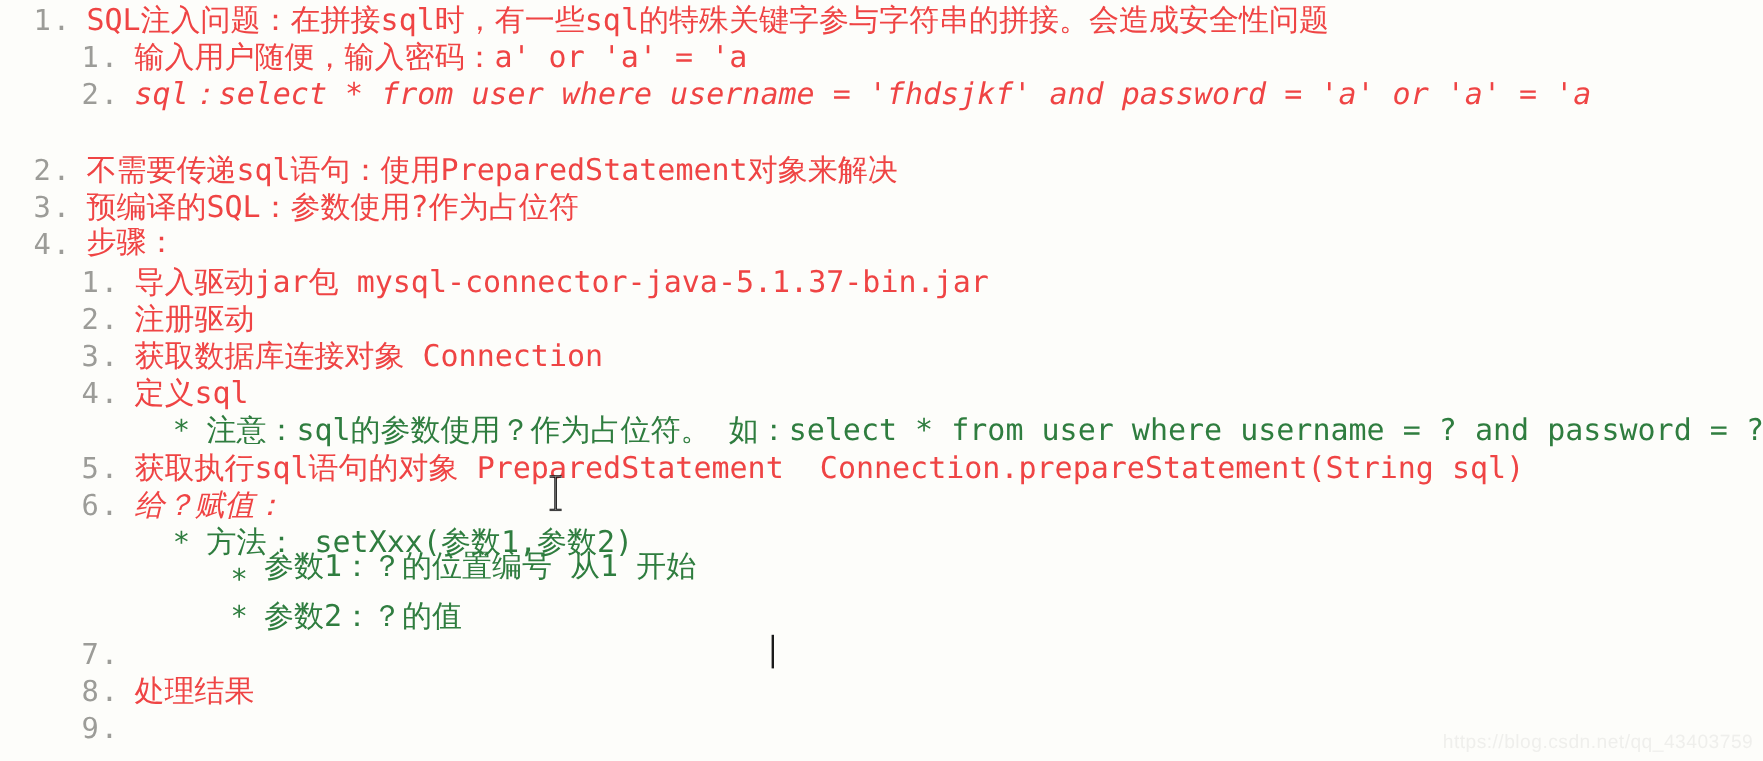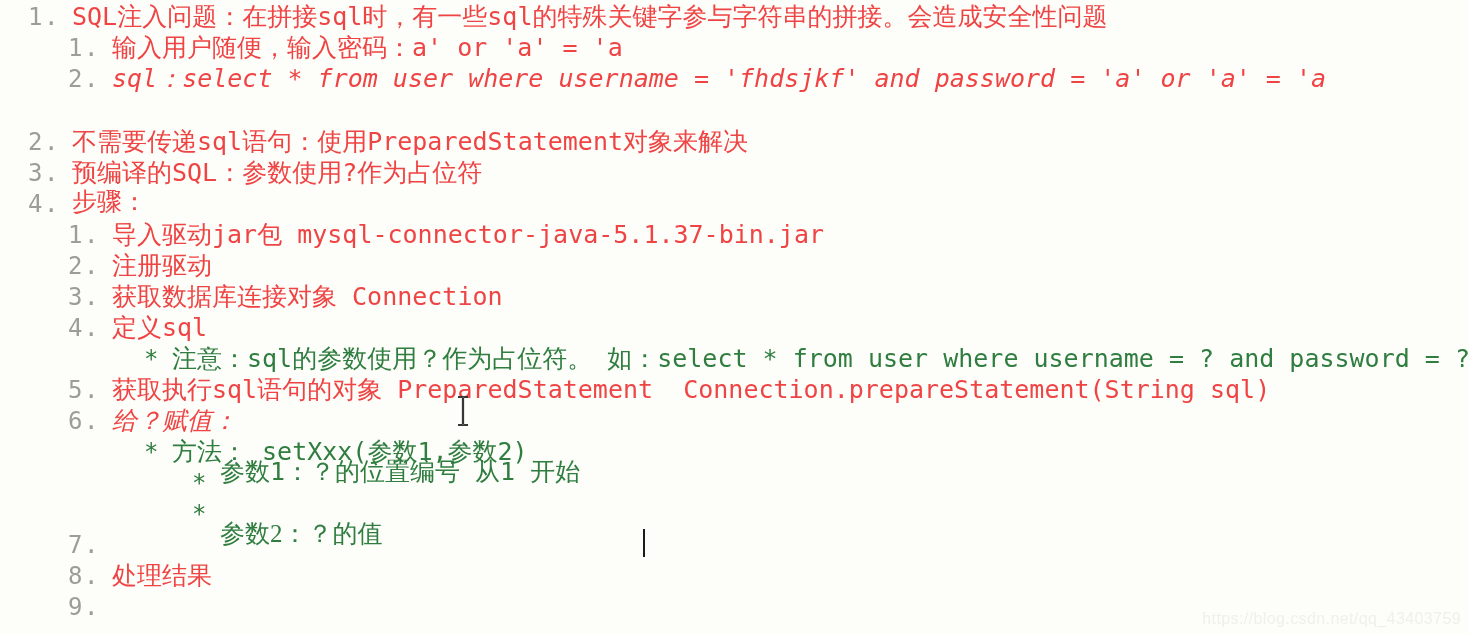--- a/index.html
+++ b/index.html
@@ -120,21 +120,21 @@
   <div class="marker" style="left:68px; top:406px;">6.</div>
   <div class="abs txt" style="left:112px; top:406px;font-style:italic;">给？赋值：</div>
 
   <div class="marker g" style="left:144px; top:437px;">*</div>
   <div class="abs txt g" style="left:172px; top:437px;">方法： setXxx(参数1,参数2)</div>
 
   <div class="marker g" style="left:192px; top:468px;">*</div>
   <div class="abs txt g" style="left:220px; top:457px;">参数1：？的位置编号 从1 开始</div>
 
   <div class="marker g" style="left:192px; top:499px;">*</div>
-  <div class="abs txt g" style="left:220px; top:519px;font-family:Liberation Serif, serif;">参数2：？的值</div>
+  <div class="abs txt g" style="left:220px; top:499px;">参数2：？的值</div>
 
   <div class="marker" style="left:68px; top:530px;">7.</div>
 
   <div class="marker" style="left:68px; top:561px;">8.</div>
   <div class="abs txt" style="left:112px; top:561px;">处理结果</div>
 
   <div class="marker" style="left:68px; top:592px;">9.</div>
   <div class="abs txt" style="left:112px; top:592px;margin-top:41px;">释放资源</div>
 
   <div class="caret"></div>

